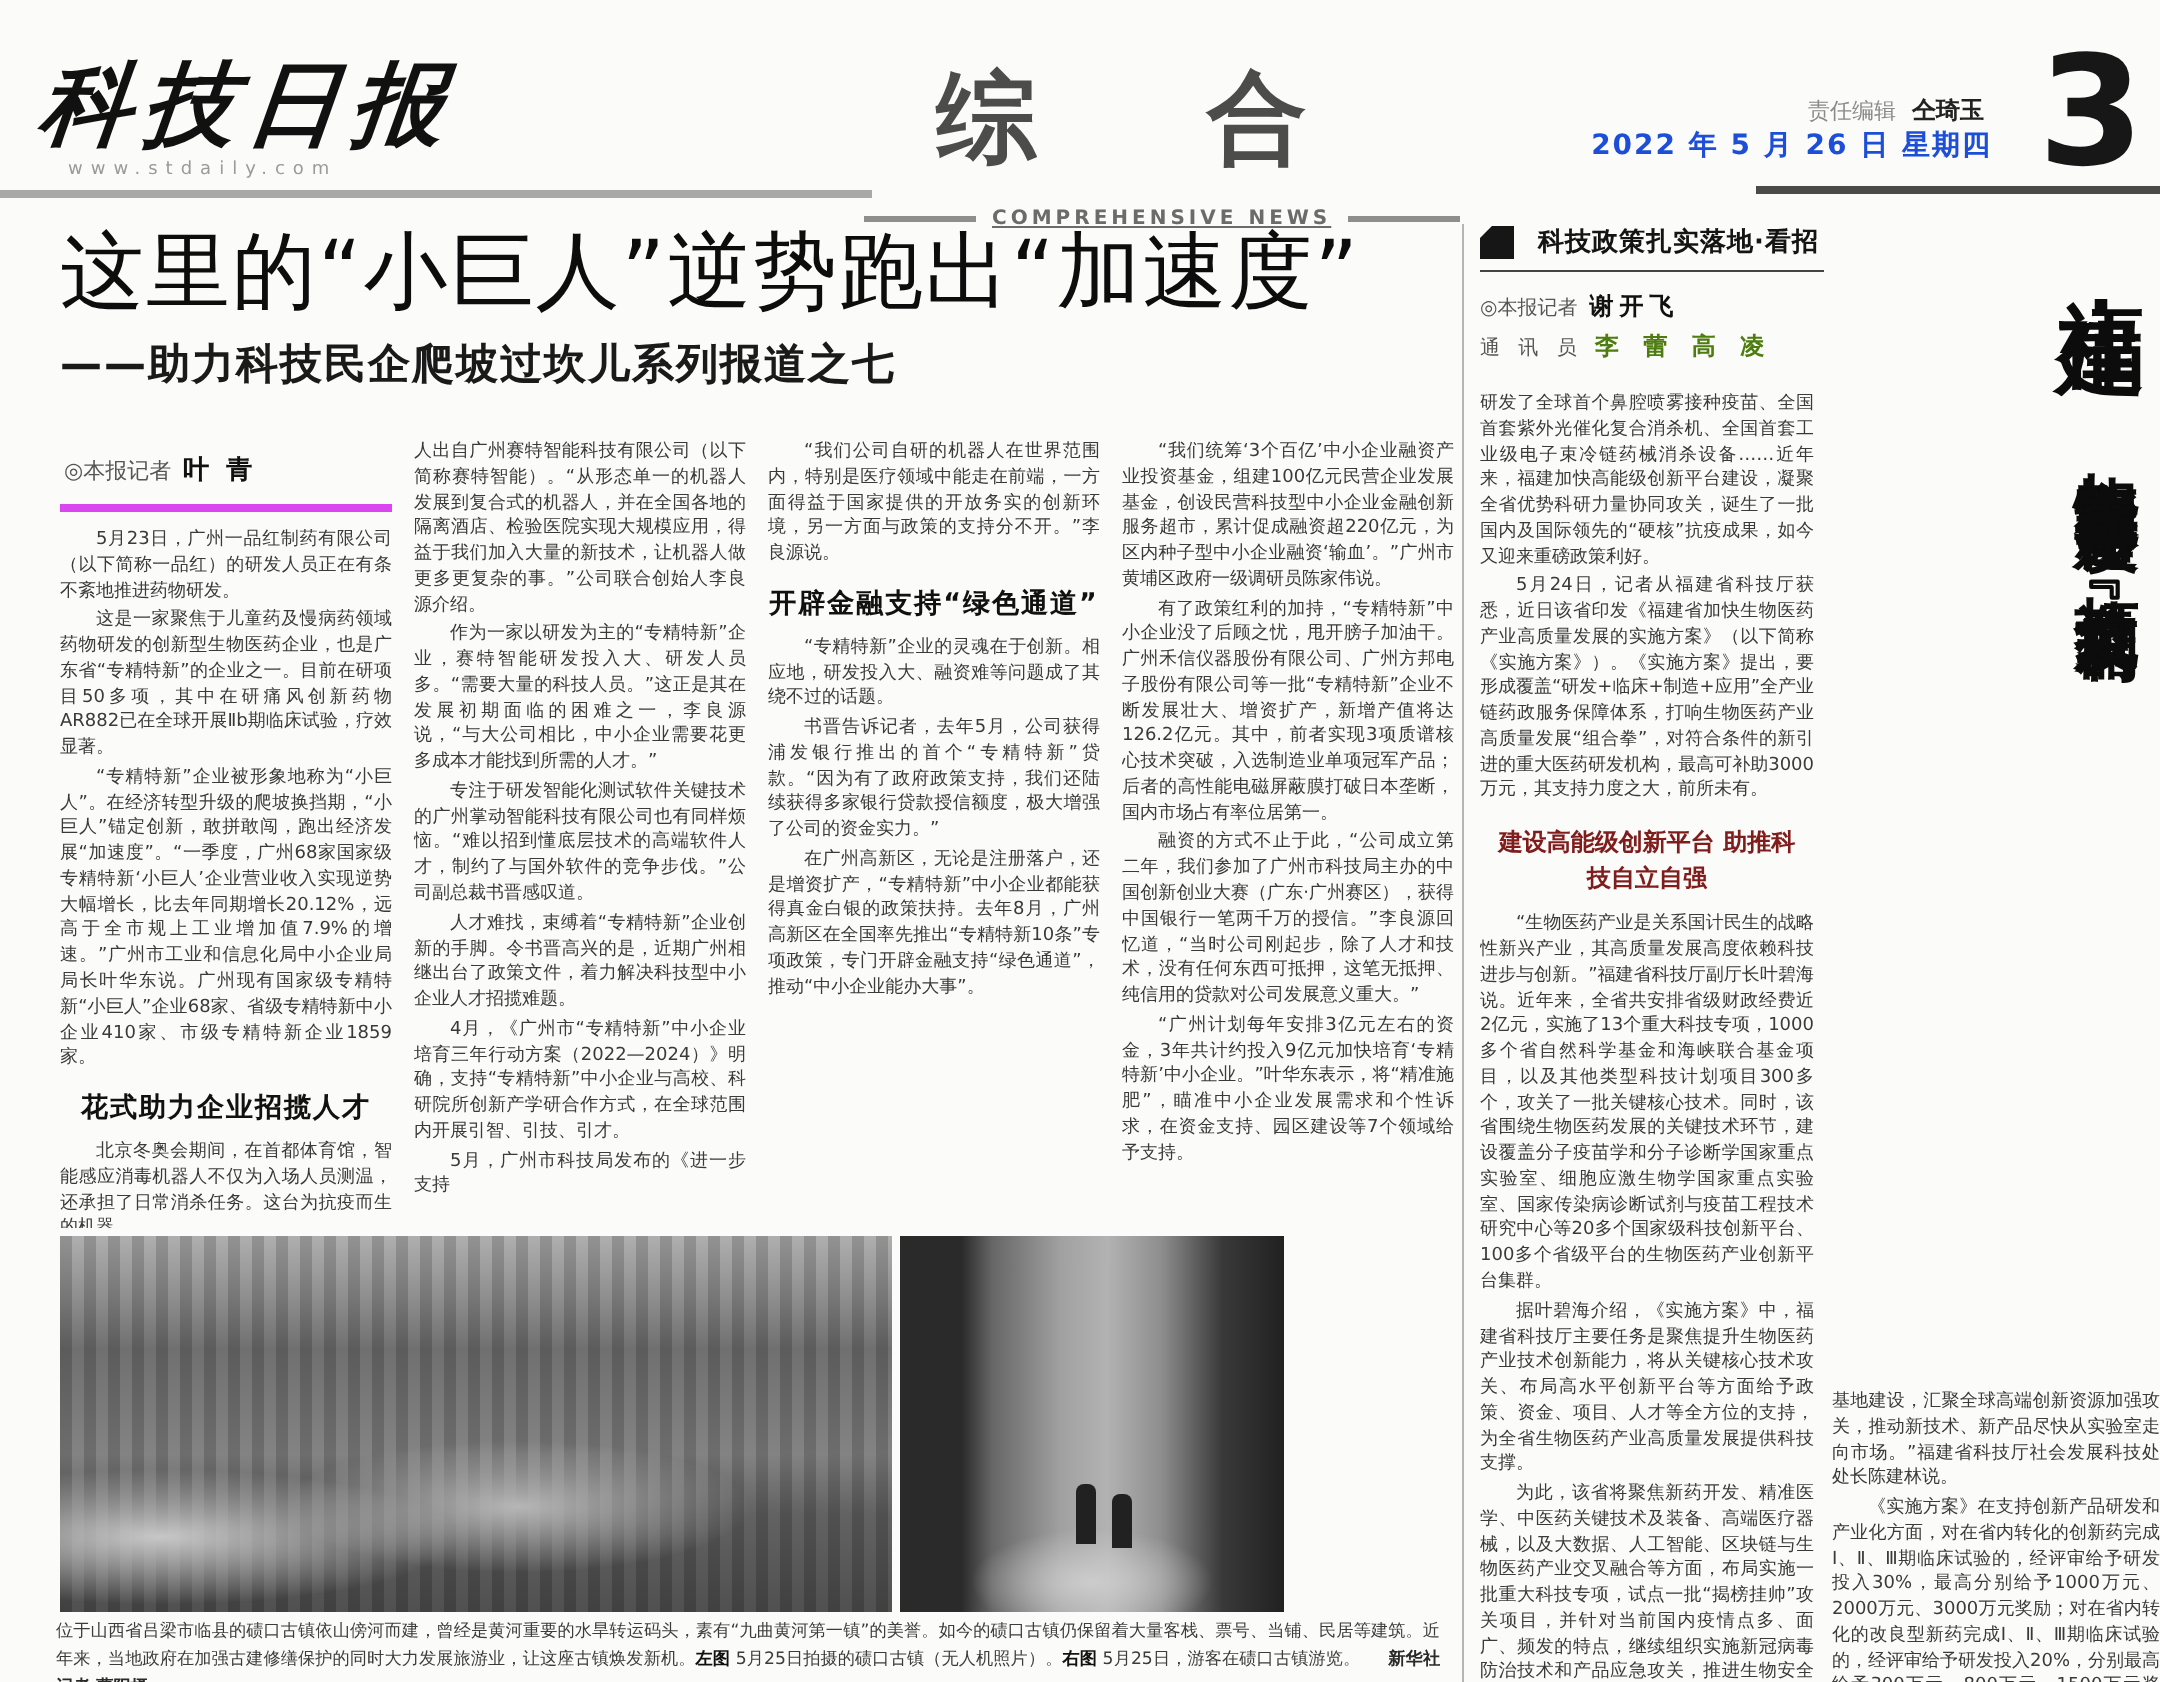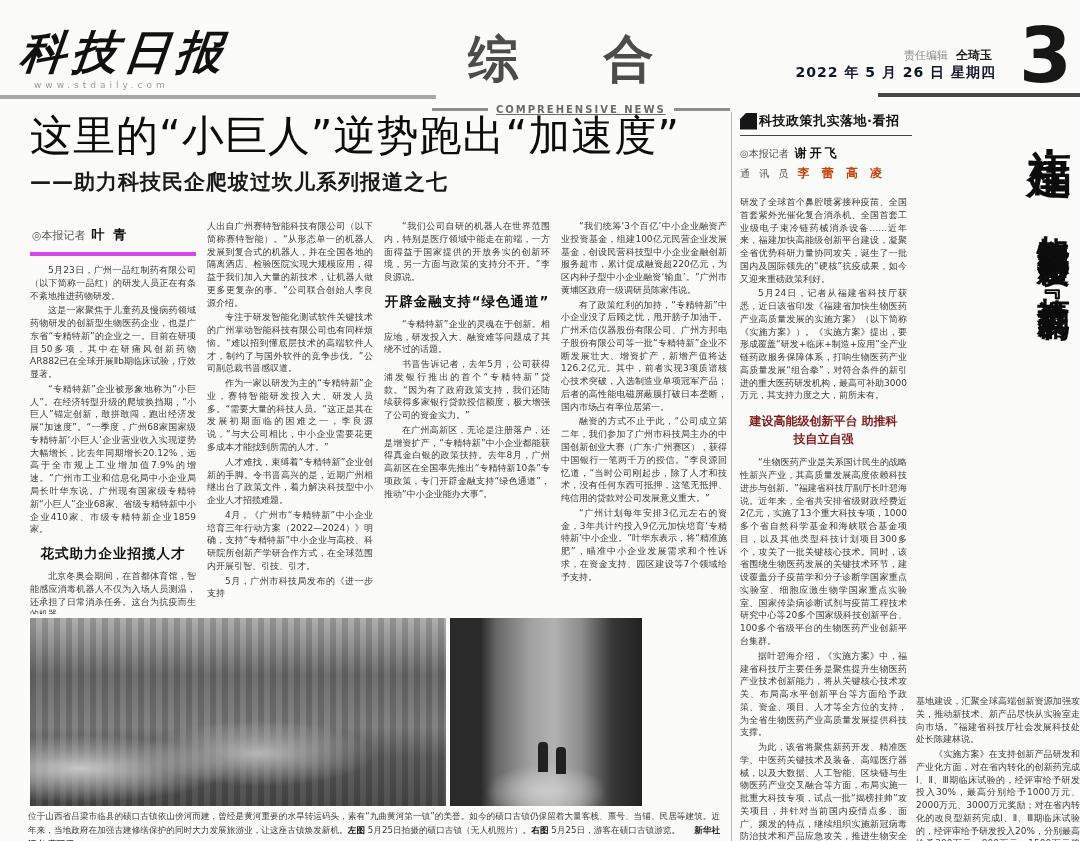--- a/index.html
+++ b/index.html
@@ -14,21 +14,21 @@
     font-size:46px; font-weight:bold; font-style:italic; letter-spacing:6px; color:#111; transform:skewX(-6deg); }
   .logo-url { position:absolute; left:34px; top:80px; font-size:9px; letter-spacing:4px; color:#9a9a98; }
   .rule-left { position:absolute; left:0; top:95px; width:436px; height:4px; background:#a9a9a7; }
   .section-title { position:absolute; left:468px; top:26px; font-size:50px; font-weight:900;
     letter-spacing:34px; color:#4c4c4a; }
   .section-sub { position:absolute; left:432px; top:104px; font-size:10px; font-weight:bold;
     letter-spacing:2px; color:#6b6b69; display:flex; align-items:center; gap:8px;text-decoration:underline; }
   .section-sub::before, .section-sub::after { content:""; display:block; width:56px; height:3px; background:#8e8e8c; }
   .editor-line { position:absolute; right:88px; top:47px; font-size:11px; color:#8a8a88; }
   .editor-line b { color:#222; margin-left:8px; font-size:12px; }
-  .date-line { position:absolute; right:84px; top:64px; font-size:14px; font-weight:bold; color:#0f172a; letter-spacing:1px; }
+  .date-line { position:absolute; right:84px; top:64px; font-size:14px; font-weight:bold; color:#1d4ed8; letter-spacing:1px; }
   .page-num { position:absolute; right:8px; top:18px; font-size:76px; font-weight:900; color:#171717; line-height:1; }
   .rule-right { position:absolute; right:0; top:93px; width:202px; height:4px; background:#4a4a48; }
   
   .main-art { position:absolute; left:30px; top:112px; width:700px; height:729px; }
   .headline { font-size:42px; font-weight:400; color:#0d0d0d; letter-spacing:1px; line-height:1.15;
     font-family:"DejaVu Sans","Liberation Sans",sans-serif; }
   .subhead-line { margin-top:8px; font-size:21px; font-weight:bold; color:#1a1a1a; letter-spacing:1px; }
   .col-row { position:absolute; left:0; top:108px; width:700px; height:394px; display:flex; gap:11px; }
   .col { width:166px; height:394px; overflow:hidden; }
   .byline { font-size:11px; color:#555; padding:6px 0 8px 2px; border-bottom:4px solid #d946ef; margin-bottom:8px; }
@@ -52,27 +52,27 @@
   .figure { position:absolute; bottom:34px; width:10px; height:30px; background:#22211f; border-radius:4px 4px 0 0; }
   .figure.f1 { left:88px; } .figure.f2 { left:106px; height:27px; bottom:32px; }
   .caption { position:absolute; left:-2px; top:698px; width:692px; font-size:8.6px; line-height:1.6;
     text-align:justify; color:#3c3c3a; }
   .caption b { color:#111; }
   .caption .credit { font-weight:bold; color:#2a2a28; margin-left:14px; }
   
   .v-divider { position:absolute; left:731px; top:112px; width:1px; height:729px; background:#b5b5b3; }
   
   .right-art { position:absolute; left:740px; top:112px; width:340px; height:729px; }
-  .tag-row { display:flex; align-items:center; gap:2px; width:172px; padding-bottom:5px; border-bottom:1.5px solid #444; }
+  .tag-row { display:flex; align-items:center; gap:12px; width:172px; padding-bottom:5px; border-bottom:1.5px solid #444; }
   .flag-icon { width:17px; height:17px; background:#161616; clip-path:polygon(0 38%, 38% 0, 100% 0, 100% 100%, 0 100%); }
   .tag-text { font-size:13px; font-weight:900; color:#141414; letter-spacing:.5px; }
   .r-byline1 { margin-top:9px; font-size:10px; color:#555; }
   .r-byline1 b { color:#111; font-size:12px; margin-left:6px; letter-spacing:3px; }
   .r-byline2 { margin-top:3px; font-size:10px; color:#555; letter-spacing:3px; }
-  .r-byline2 b { color:#c2410c; font-size:12px; letter-spacing:4px; }
+  .r-byline2 b { color:#4d7c0f; font-size:12px; letter-spacing:4px; }
   .r-col1 { position:absolute; left:0; top:84px; width:167px; height:645px; overflow:hidden; }
   .r-col2 { position:absolute; left:176px; top:583px; width:164px; height:146px; overflow:hidden; }
   .r-sh { font-size:12px; font-weight:900; color:#7f1d1d; text-align:center; line-height:1.5; margin:10px 4px 8px; }
   
   .v-title { position:absolute; left:176px; top:2px; width:164px; height:574px;
     writing-mode:vertical-rl; text-orientation:upright; display:flex; flex-direction:row; }
   .v-lead { font-size:44px; font-weight:900; color:#0c0c0c; letter-spacing:6px; margin-left:14px; }
   .v-main { font-size:32px; font-weight:900; color:#0c0c0c; letter-spacing:2px; padding-top:34px; margin-right:4px; }
 </style>
 </head>
@@ -102,22 +102,22 @@
           <span>◎本报记者</span><b>叶 青</b>
         </div>
         <p class="p">5月23日，广州一品红制药有限公司（以下简称一品红）的研发人员正在有条不紊地推进药物研发。</p>
         <p class="p">这是一家聚焦于儿童药及慢病药领域药物研发的创新型生物医药企业，也是广东省“专精特新”的企业之一。目前在研项目50多项，其中在研痛风创新药物AR882已在全球开展Ⅱb期临床试验，疗效显著。</p>
         <p class="p">“专精特新”企业被形象地称为“小巨人”。在经济转型升级的爬坡换挡期，“小巨人”锚定创新，敢拼敢闯，跑出经济发展“加速度”。“一季度，广州68家国家级专精特新‘小巨人’企业营业收入实现逆势大幅增长，比去年同期增长20.12%，远高于全市规上工业增加值7.9%的增速。”广州市工业和信息化局中小企业局局长叶华东说。广州现有国家级专精特新“小巨人”企业68家、省级专精特新中小企业410家、市级专精特新企业1859家。</p>
         <h3 class="sh">花式助力企业招揽人才</h3>
         <p class="p">北京冬奥会期间，在首都体育馆，智能感应消毒机器人不仅为入场人员测温，还承担了日常消杀任务。这台为抗疫而生的机器</p>
       </div>
       <div class="col">
         <p class="p cont">人出自广州赛特智能科技有限公司（以下简称赛特智能）。“从形态单一的机器人发展到复合式的机器人，并在全国各地的隔离酒店、检验医院实现大规模应用，得益于我们加入大量的新技术，让机器人做更多更复杂的事。”公司联合创始人李良源介绍。</p>
+        <p class="p">作为一家以研发为主的“专精特新”企业，赛特智能研发投入大、研发人员多。“需要大量的科技人员。”这正是其在发展初期面临的困难之一，李良源说，“与大公司相比，中小企业需要花更多成本才能找到所需的人才。”</p>
         <p class="p">专注于研发智能化测试软件关键技术的广州掌动智能科技有限公司也有同样烦恼。“难以招到懂底层技术的高端软件人才，制约了与国外软件的竞争步伐。”公司副总裁书晋感叹道。</p>
-        <p class="p">作为一家以研发为主的“专精特新”企业，赛特智能研发投入大、研发人员多。“需要大量的科技人员。”这正是其在发展初期面临的困难之一，李良源说，“与大公司相比，中小企业需要花更多成本才能找到所需的人才。”</p>
         <p class="p">人才难找，束缚着“专精特新”企业创新的手脚。令书晋高兴的是，近期广州相继出台了政策文件，着力解决科技型中小企业人才招揽难题。</p>
         <p class="p">4月，《广州市“专精特新”中小企业培育三年行动方案（2022—2024）》明确，支持“专精特新”中小企业与高校、科研院所创新产学研合作方式，在全球范围内开展引智、引技、引才。</p>
         <p class="p">5月，广州市科技局发布的《进一步支持</p>
       </div>
       <div class="col">
         <p class="p">“我们公司自研的机器人在世界范围内，特别是医疗领域中能走在前端，一方面得益于国家提供的开放务实的创新环境，另一方面与政策的支持分不开。”李良源说。</p>
         <h3 class="sh">开辟金融支持“绿色通道”</h3>
         <p class="p">“专精特新”企业的灵魂在于创新。相应地，研发投入大、融资难等问题成了其绕不过的话题。</p>
         <p class="p">书晋告诉记者，去年5月，公司获得浦发银行推出的首个“专精特新”贷款。“因为有了政府政策支持，我们还陆续获得多家银行贷款授信额度，极大增强了公司的资金实力。”</p>
         <p class="p">在广州高新区，无论是注册落户，还是增资扩产，“专精特新”中小企业都能获得真金白银的政策扶持。去年8月，广州高新区在全国率先推出“专精特新10条”专项政策，专门开辟金融支持“绿色通道”，推动“中小企业能办大事”。</p>

